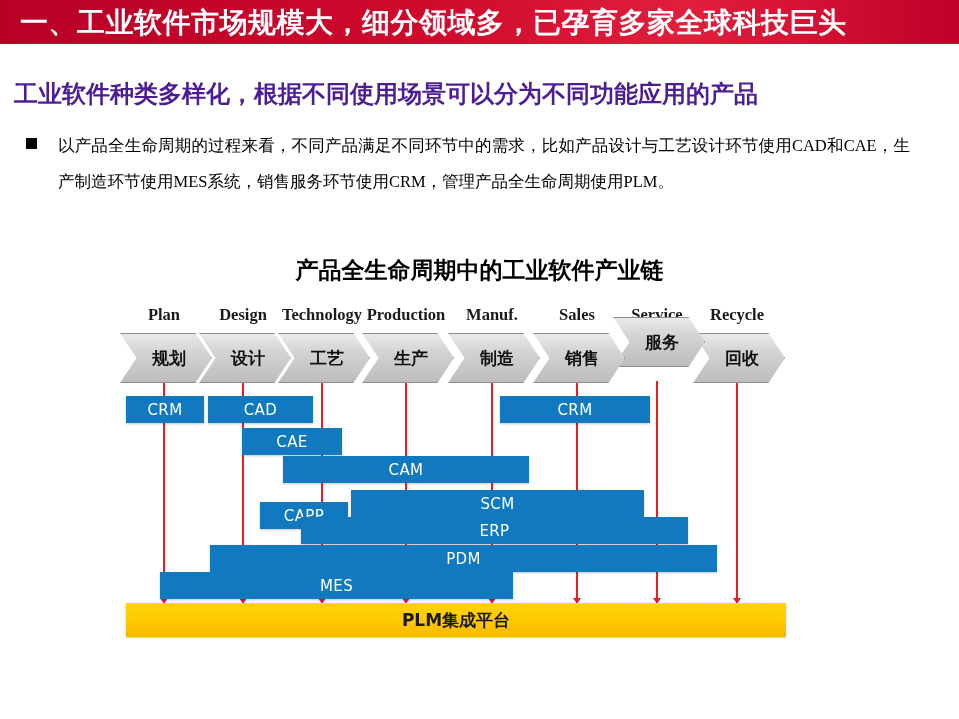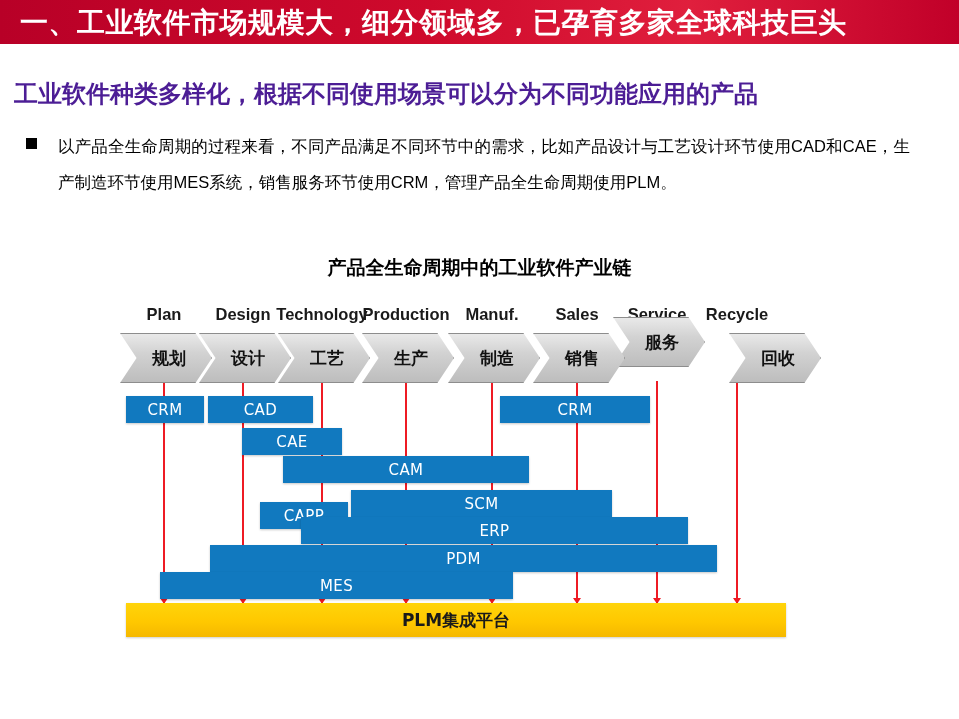--- a/index.html
+++ b/index.html
@@ -35,40 +35,40 @@
   }
 
   
   #bullet-row { position:absolute; left:26px; top:128px; width:890px; }
   #bullet-marker {
     position:absolute; left:0px; top:10px;
     width:11px; height:11px; background:#000000;
   }
   #bullet-text {
     position:absolute; left:32px; top:0px; width:852px;
-    font-family:Liberation Sans, sans-serif;
+    font-family:Liberation Serif, serif;
     font-size:16.5px; color:#000000;
     line-height:36px; text-align:justify;
     letter-spacing:0px;
   }
 
   
   #diagram { position:absolute; left:0; top:255px; width:959px; height:400px; }
 
   #diagram-title {
     position:absolute; left:0; top:0; width:959px;
     text-align:center;
     font-family:"DejaVu Sans", sans-serif;
-    font-size:19px; font-weight:bold; color:#000000;
+    font-size:23px; font-weight:bold; color:#000000;
   }
 
   
   .col-head {
     position:absolute;
-    font-family:Liberation Sans, sans-serif;
+    font-family:Liberation Serif, serif;
     font-size:16.5px; font-weight:bold; color:#1a1a1a;
     white-space:nowrap; text-align:center;
     transform:translateX(-50%);
   }
 
   
   .chevron {
     position:absolute; height:50px;
     background:linear-gradient(to bottom,#e9e9e9 0%, #d2d2d2 40%, #bdbdbd 100%);
     border:1px solid #8d8d8d;
@@ -157,21 +157,21 @@
       </div>
       <div class="chevron" style="left: 448px; top: 78px; width: 92px; z-index: 16;">
         <span>制造</span>
       </div>
       <div class="chevron" style="left: 533px; top: 78px; width: 92px; z-index: 15;">
         <span>销售</span>
       </div>
       <div class="chevron" style="left: 613px; top: 62px; width: 92px; z-index: 14;">
         <span>服务</span>
       </div>
-      <div class="chevron" style="left: 729px; top: 78px; width: 92px; z-index: 13;">
+      <div class="chevron" style="left: 693px; top: 78px; width: 92px; z-index: 13;">
         <span>回收</span>
       </div>
       <div class="redline" style="left: 163px; top: 126px; height: 222px; z-index: 5;"></div>
       <div class="redline" style="left: 242px; top: 126px; height: 222px; z-index: 5;"></div>
       <div class="redline" style="left: 321px; top: 126px; height: 222px; z-index: 5;"></div>
       <div class="redline" style="left: 405px; top: 126px; height: 222px; z-index: 5;"></div>
       <div class="redline" style="left: 491px; top: 126px; height: 222px; z-index: 5;"></div>
       <div class="redline" style="left: 576px; top: 126px; height: 222px; z-index: 5;"></div>
       <div class="redline" style="left: 656px; top: 126px; height: 222px; z-index: 5;"></div>
       <div class="redline" style="left: 736px; top: 126px; height: 222px; z-index: 5;"></div>
@@ -186,21 +186,21 @@
       </div>
       <div class="bar" style="left: 242px; top: 173px; width: 100px; background: rgb(17, 121, 191); z-index: 8;">
         <span>CAE</span>
       </div>
       <div class="bar" style="left: 283px; top: 201px; width: 246px; background: rgb(17, 121, 191); z-index: 8;">
         <span>CAM</span>
       </div>
       <div class="bar" style="left: 260px; top: 235px; width: 88px; background: rgb(17, 121, 191); z-index: 8; margin-top: 12px;">
         <span>CAPP</span>
       </div>
-      <div class="bar" style="left: 351px; top: 235px; width: 261px; background: rgb(17, 121, 191); z-index: 8;">
+      <div class="bar" style="left: 351px; top: 235px; width: 293px; background: rgb(17, 121, 191); z-index: 8;">
         <span>SCM</span>
       </div>
       <div class="bar" style="left: 301px; top: 262px; width: 387px; background: rgb(17, 121, 191); z-index: 8;">
         <span>ERP</span>
       </div>
       <div class="bar" style="left: 210px; top: 290px; width: 507px; background: rgb(17, 121, 191); z-index: 8;">
         <span>PDM</span>
       </div>
       <div class="bar" style="left: 160px; top: 317px; width: 353px; background: rgb(17, 121, 191); z-index: 8;">
         <span>MES</span>

